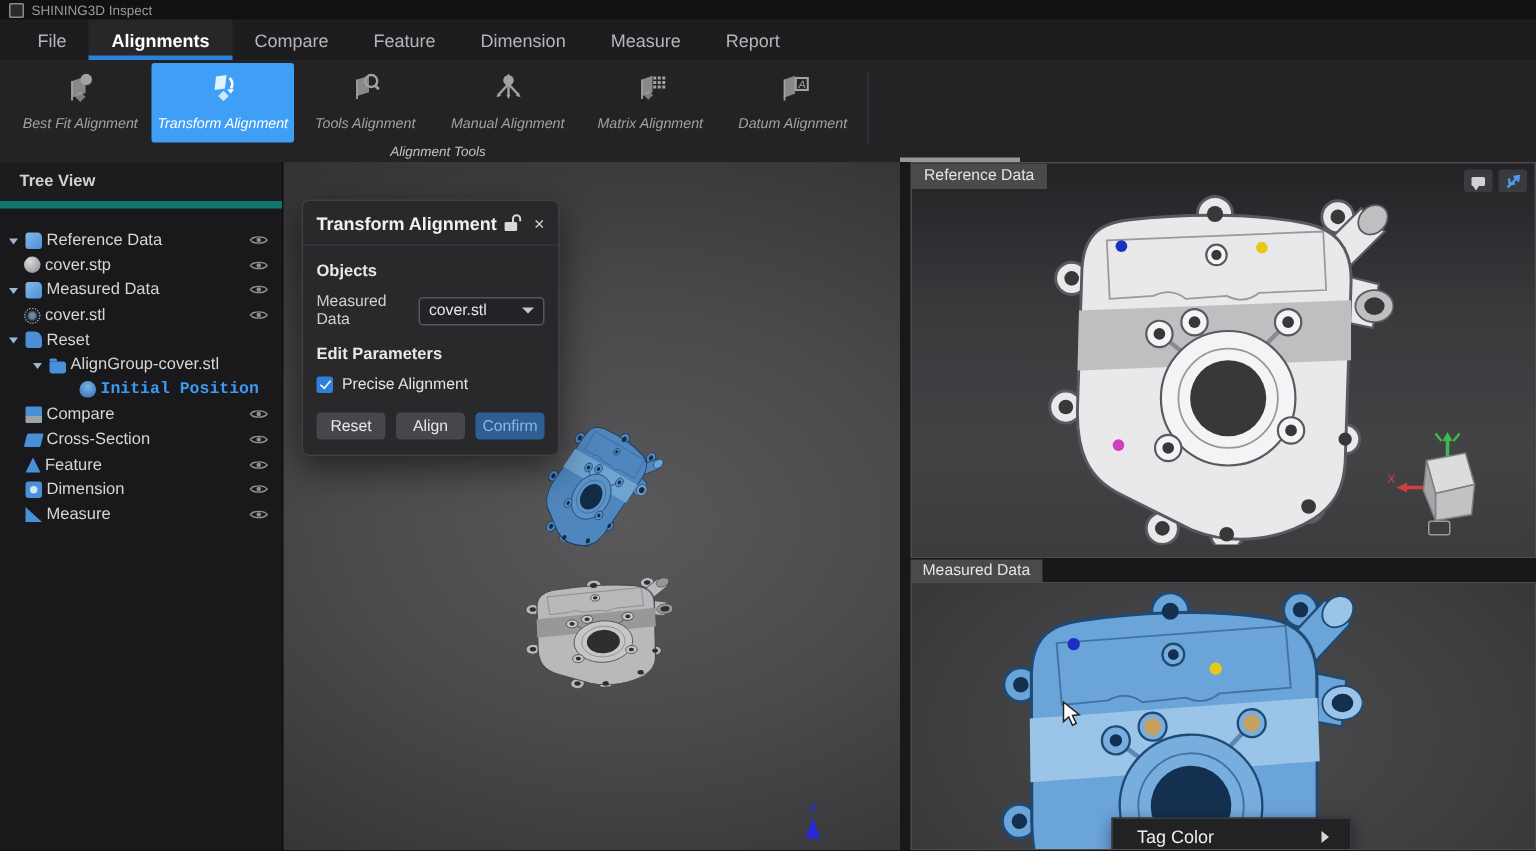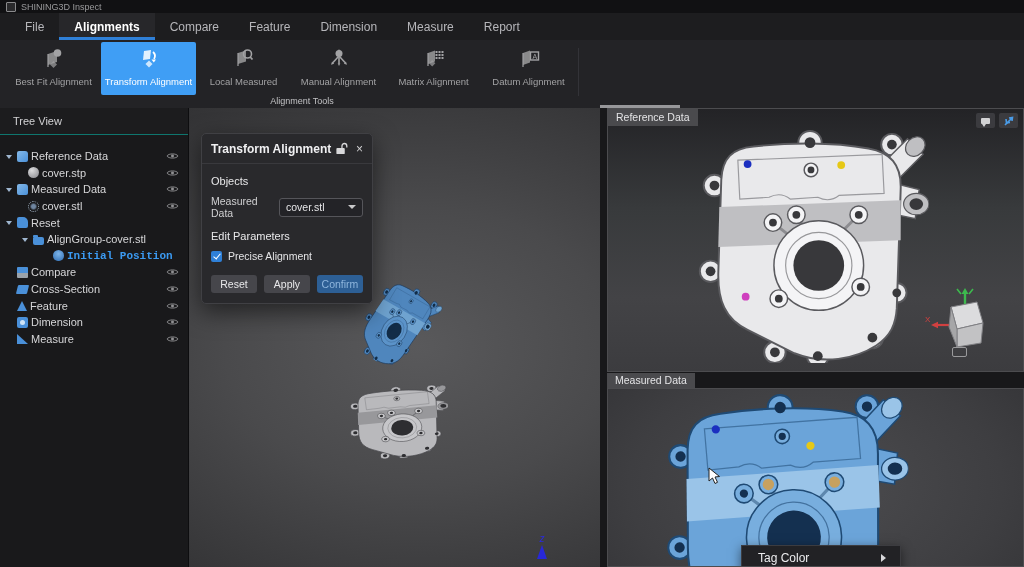--- a/index.html
+++ b/index.html
@@ -11,45 +11,45 @@
   .appicon{width:8px;height:8px;border:1px solid #8a8a8c;border-radius:1px;background:#2a2a2c;}
   .apptitle{font-size:9px;color:#9a9a9c;}
 
   
   .menubar{height:27px;background:#1d1d1f;display:flex;align-items:stretch;padding-left:10px;}
   .menu-item{font-size:12px;color:#b6b6ba;display:flex;align-items:center;padding:0 15px;position:relative;}
   .menu-item.active{color:#ffffff;background:#27272a;font-weight:bold;}
   .menu-item.active::after{content:"";position:absolute;left:0;right:0;bottom:0;height:3px;background:#2f80d8;}
 
   
-  .toolbar{height:68px;background:#232326;position:relative;display:flex;padding-left:6px;border-bottom:1px solid #101012;}
+  .toolbar{height:68px;background:#232326;position:relative;display:flex;padding-left:6px;border-bottom:1px solid #101012;font-style:italic;}
   .tool{width:95px;height:53px;margin-top:2px;display:flex;flex-direction:column;align-items:center;color:#a2a2a4;border-radius:2px;}
   .tool svg{margin-top:5px;}
   .tool .tlabel{font-size:9.5px;margin-top:3px;white-space:nowrap;}
   .tool.active{background:#3f9ef5;color:#ffffff;}
-  .group-label{position:absolute;left:16px;width:572px;bottom:2px;text-align:center;font-size:9px;color:#c2c2c4;}
+  .group-label{position:absolute;left:6px;width:572px;bottom:2px;text-align:center;font-size:9px;color:#c2c2c4;}
   .toolbar-sep{position:absolute;left:578px;top:8px;bottom:12px;width:1px;background:#333338;}
   .toolbar-strip{position:absolute;left:600px;bottom:0;width:80px;height:3px;background:#97979a;}
 
   
   .workspace{position:absolute;top:108px;left:0;right:0;bottom:0;display:flex;}
 
   
   .tree-panel{width:188px;flex:none;background:#19191b;border-right:1px solid #0d0d0f;display:flex;flex-direction:column;}
-  .tree-header{height:26px;line-height:26px;padding-left:13px;font-size:11px;color:#d2d2d4;background:#1c1c1e;border-bottom:1px solid #0f766e;}
+  .tree-header{height:26px;line-height:26px;padding-left:13px;font-size:11px;color:#d2d2d4;background:#1c1c1e;border-bottom:5px solid #0f766e;font-weight:bold;}
   .tree-body{padding-top:13px;}
   .trow{height:16.6px;display:flex;align-items:center;font-size:11px;color:#d6d6d8;padding-right:9px;}
   .trow .tw{width:9px;height:9px;flex:none;margin-right:3px;position:relative;}
   .trow .tw::before{content:"";position:absolute;left:1px;top:3px;border-left:3.5px solid transparent;border-right:3.5px solid transparent;border-top:4.5px solid #9fb6d0;}
   .trow .label{margin-left:3px;white-space:nowrap;}
   .trow.active .label{color:#3b9af2;font-weight:bold;font-family:Liberation Mono, monospace;}
   .trow .eye{margin-left:auto;flex:none;display:flex;}
   .l0{padding-left:5px;}
   .l0n{padding-left:17px;}
-  .l1{padding-left:28px;}
+  .l1{padding-left:16px;}
   .l1a{padding-left:21px;}
   .l2{padding-left:53px;}
 
   
   .ti{width:11px;height:11px;flex:none;display:inline-block;position:relative;}
   .ti-doc{background:linear-gradient(135deg,#85b9e8 0%,#4a90d9 100%);border-radius:2px 3px 2px 2px;}
   .ti-sphere{background:radial-gradient(circle at 35% 30%,#dcdcde,#85858a);border-radius:50%;}
   .ti-scan{border:1px dotted #9aaabb;border-radius:50%;width:9px;height:9px;background:radial-gradient(circle,#6f85a0 30%,transparent 60%);}
   .ti-align{background:#4a90d9;border-radius:2px 5px 2px 2px;}
   .ti-folder{background:#4a90d9;border-radius:1px 2px 2px 2px;height:8px;margin-top:3px;}
@@ -67,21 +67,21 @@
     background:radial-gradient(ellipse 430px 310px at 56% 52%, #59595b 0%, #4a4a4c 45%, #303032 100%);}
 
   
   .dialog{position:absolute;left:12px;top:25px;width:170px;background:#29292c;border:1px solid #404044;
     border-radius:5px;box-shadow:0 8px 24px rgba(0,0,0,.55);z-index:10;}
   .dlg-title{display:flex;align-items:center;height:29px;padding:0 9px;border-bottom:1px solid #39393d;}
   .dlg-title .t{font-size:12px;font-weight:bold;color:#f0f0f2;flex:1;}
   .dlg-lock{color:#d8d8da;margin-right:8px;display:flex;}
   .dlg-close{font-size:12px;color:#d0d0d2;line-height:1;}
   .dlg-body{padding:8px 9px 10px;}
-  .sec{font-size:11px;font-weight:normal;color:#e8e8ea;margin:3px 0 8px;}
+  .sec{font-size:11px;font-weight:bold;color:#e8e8ea;margin:3px 0 8px;}
   .obj-row{display:flex;align-items:center;justify-content:space-between;margin-bottom:11px;}
   .obj-row .lbl{font-size:10.5px;color:#d0d0d2;}
   .dd{width:74px;height:17px;background:#232327;border:1px solid #55555a;border-radius:3px;display:flex;
       align-items:center;justify-content:space-between;padding:0 6px;font-size:10.5px;color:#e6e6e8;}
   .dd-caret{width:0;height:0;border-left:4px solid transparent;border-right:4px solid transparent;border-top:4.5px solid #c8c8ca;}
   .chk-row{display:flex;align-items:center;gap:6px;margin:2px 0 13px;}
   .chk{width:11px;height:11px;background:#2f80d8;border-radius:2px;position:relative;flex:none;}
   .chk::after{content:"";position:absolute;left:3.5px;top:1px;width:3px;height:6px;
       border-right:1.5px solid #fff;border-bottom:1.5px solid #fff;transform:rotate(40deg);}
   .chk-lbl{font-size:10.5px;color:#e4e4e6;}
@@ -220,21 +220,21 @@
           </svg></span>
       <span class="tlabel">Transform Alignment</span>
     </div>
     <div class="tool">
       <span><svg width="22" height="22" viewBox="0 0 22 22">
         <path d="M5,6 L13,3.5 L13,14.5 L5,17 Z" fill="currentColor" opacity=".8"></path>
             <line x1="5" y1="6" x2="5" y2="19" stroke="currentColor" stroke-width="1.2"></line>
         <circle cx="14.5" cy="7" r="4" fill="none" stroke="currentColor" stroke-width="1.6"></circle>
             <line x1="17.2" y1="10" x2="19.5" y2="12.5" stroke="currentColor" stroke-width="1.8"></line>
           </svg></span>
-      <span class="tlabel">Local Measured</span>
+      <span class="tlabel">Tools Alignment</span>
     </div>
     <div class="tool">
       <span><svg width="22" height="22" viewBox="0 0 22 22">
         <circle cx="11" cy="6.5" r="3.5" fill="currentColor"></circle>
             <polygon points="11,2 9.7,4.5 12.3,4.5" fill="currentColor"></polygon>
         <line x1="11" y1="9" x2="4.5" y2="16" stroke="currentColor" stroke-width="1.6"></line>
             <polygon points="3,17.8 4,14.8 6.2,16.8" fill="currentColor"></polygon>
         <line x1="11" y1="9" x2="11" y2="16.5" stroke="currentColor" stroke-width="1.6"></line>
             <polygon points="11,19 9.7,16.3 12.3,16.3" fill="currentColor"></polygon>
         <line x1="11" y1="9" x2="17.5" y2="16" stroke="currentColor" stroke-width="1.6"></line>
@@ -411,21 +411,21 @@
               <span class="dd-caret"></span>
             </div>
           </div>
           <div class="sec">Edit Parameters</div>
           <div class="chk-row">
             <span class="chk"></span>
             <span class="chk-lbl">Precise Alignment</span>
           </div>
           <div class="btn-row">
             <div class="btn">Reset</div>
-            <div class="btn">Apply</div>
+            <div class="btn">Align</div>
             <div class="btn confirm">Confirm</div>
           </div>
         </div>
       </div>
 
       <svg class="model mini-blue" style="left:176px;top:174px;width:62px;height:84px;transform:rotate(33deg);" viewBox="0 0 240 240" preserveAspectRatio="none">
         <use href="#cover-part"></use>
       </svg>
       <svg class="model mini-gray" style="left:158px;top:278px;width:102px;height:72px;transform:rotate(-4deg);" viewBox="0 0 240 240" preserveAspectRatio="none">
         <use href="#cover-part"></use>

